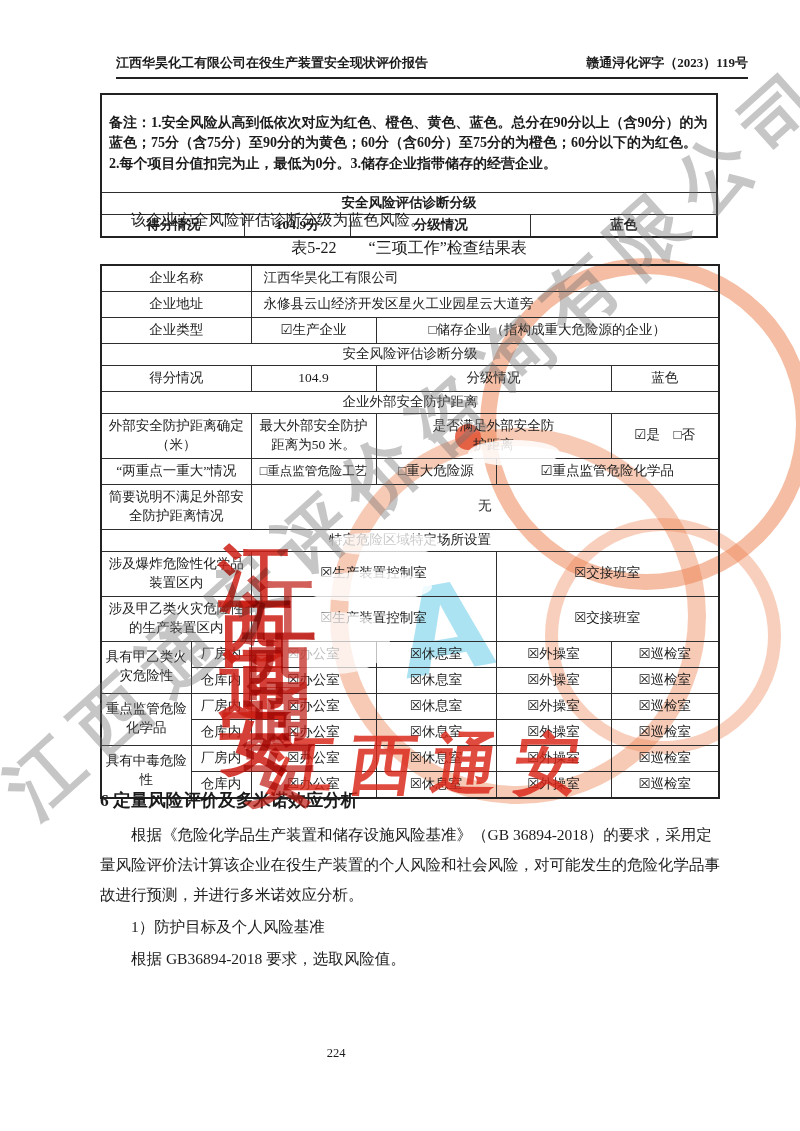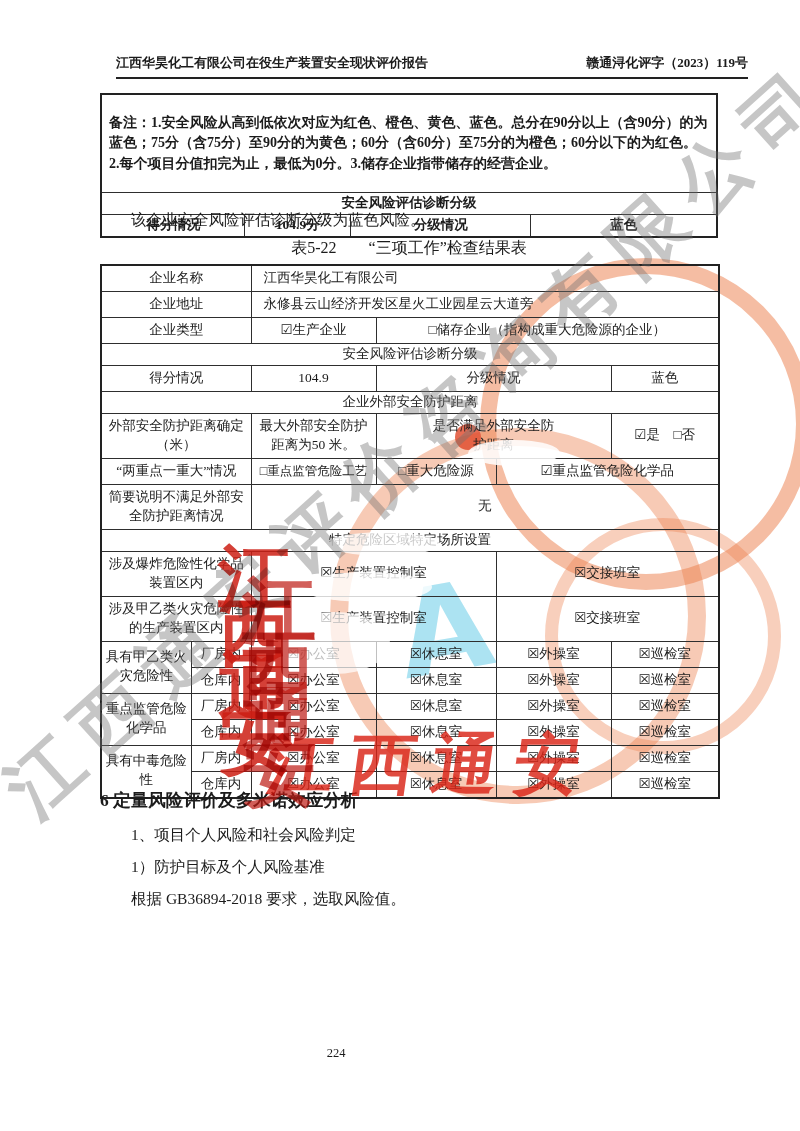--- a/index.html
+++ b/index.html
@@ -224,21 +224,21 @@
       <td class="nowrap">☒办公室</td>
       <td class="nowrap">☒休息室</td>
       <td class="nowrap">☒外操室</td>
       <td class="nowrap">☒巡检室</td>
     </tr>
   </tbody>
     </table>
 
   <div class="section6">
     <h2>6 定量风险评价及多米诺效应分析</h2>
-    <p>1、项目个人风险和社会风险判定</p>
+    <p>根据《危险化学品生产装置和储存设施风险基准》（GB 36894-2018）的要求，采用定量风险评价法计算该企业在役生产装置的个人风险和社会风险，对可能发生的危险化学品事故进行预测，并进行多米诺效应分析。</p>
     <p>1）防护目标及个人风险基准</p>
     <p>根据 GB36894-2018 要求，选取风险值。</p>
   </div>
 
   <div class="page-number">224</div>
 </div>
 
 <div class="overlay">
   <div class="wm-blob" id="blob1"></div>
   <div class="wm-blob" id="blob2"></div>

